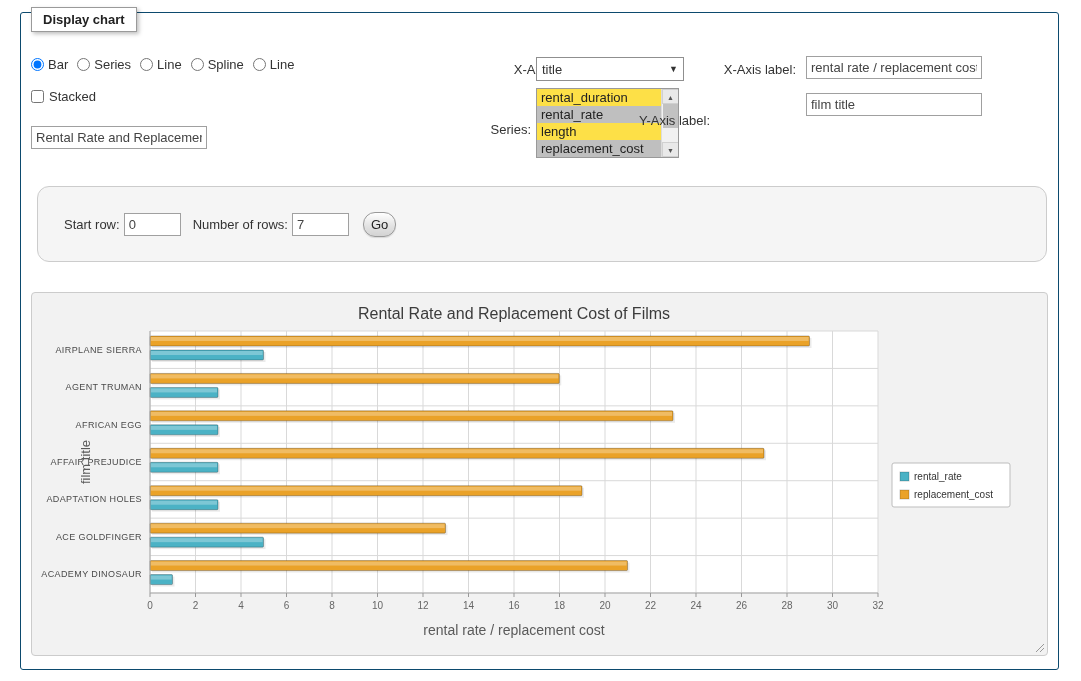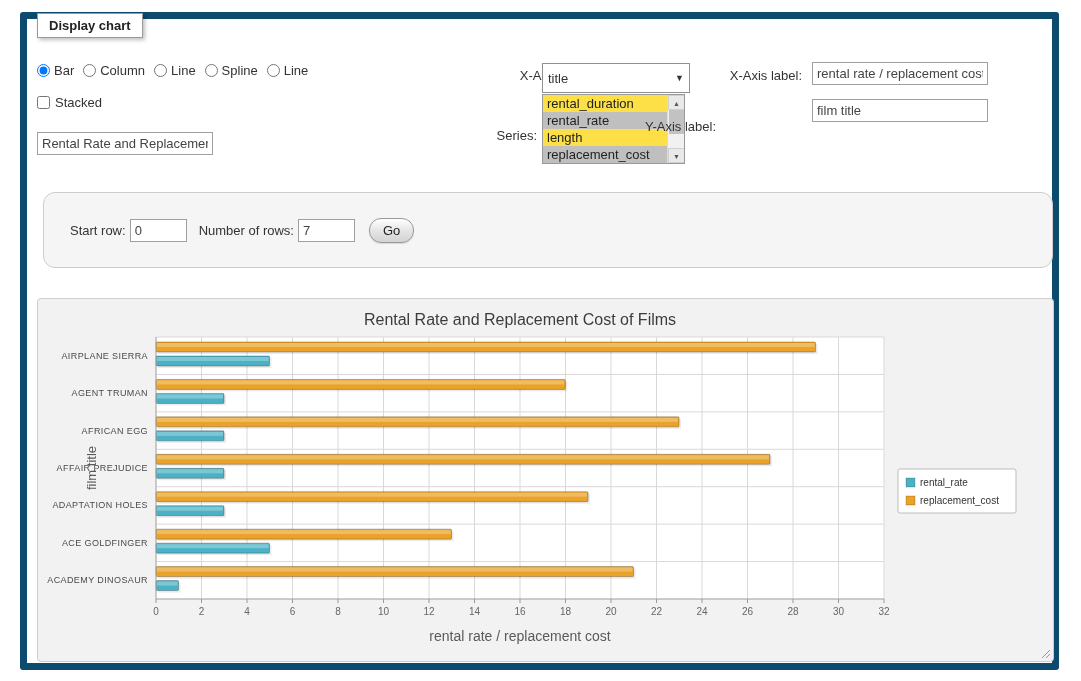--- a/index.html
+++ b/index.html
@@ -3,21 +3,21 @@
 <meta charset="utf-8">
 <style>
   * { box-sizing: border-box; }
   html,body { margin:0; padding:0; }
   body {
     width:1081px; height:681px; background:#ffffff; position:relative;
     font-family:"Liberation Sans", sans-serif; font-size:13px; color:#333;
   }
   .main-panel {
     position:absolute; left:20px; top:12px; width:1039px; height:658px;
-    border:7px solid #0c4a6e; border-radius:3px; background:#fff;
+    border:1px solid #0c4a6e; border-radius:3px; background:#fff;
   }
   .panel-legend {
     position:absolute; top:-6px; left:10px; background:#fff;
     border:1px solid #9a9a9a; padding:4px 11px; font-weight:bold; font-size:13px; color:#222;
     box-shadow:2px 2px 4px rgba(0,0,0,0.25); z-index:2;
   }
   .radio-group { position:absolute; left:10px; top:44px; display:flex; align-items:flex-end; }
   .radio-item { display:flex; align-items:center; margin-right:9px; cursor:default; }
   .radio-item input { margin:0 4px 0 0; }
   .stacked-row { position:absolute; left:10px; top:76px; display:flex; align-items:center; }
@@ -28,21 +28,21 @@
   }
   .title-input { position:absolute; left:10px; top:113px; width:176px; }
   .field-label { position:absolute; font-size:13px; color:#333; }
   .lbl-xaxis   { left:444px; top:49px; width:90px; text-align:right; }
   .lbl-series  { left:420px; top:109px; width:90px; text-align:right; }
   .lbl-xaxis-label { left:650px; top:49px; width:125px; text-align:right; }
   .lbl-yaxis-label { left:618px; top:86px; width:125px; text-align:left;margin-top:14px; }
   .select-box {
     position:absolute; left:515px; top:44px; width:148px; height:24px;
     border:1px solid #8f8f8f; background:#fff; display:flex; align-items:center;
-    justify-content:space-between; padding:14px 5px; cursor:default;
+    justify-content:space-between; padding:8px 5px; cursor:default;
   }
   .select-arrow { font-size:9px; color:#333; }
   .series-list {
     position:absolute; left:515px; top:75px; width:143px; height:70px;
     border:1px solid #999; background:#fde047; overflow:hidden;
   }
   .series-option {
     width:126px; height:17px; line-height:17px; padding:0 4px; font-size:13px; color:#222;
     white-space:nowrap; overflow:hidden;
   }
@@ -62,21 +62,21 @@
   .input-yaxis-label { position:absolute; left:785px; top:80px; width:176px; }
   .rows-panel {
     position:absolute; left:16px; top:173px; width:1010px; height:76px;
     background:#f5f5f5; border:1px solid #cccccc; border-radius:12px;
     display:flex; align-items:center; padding-left:26px;
   }
   .rows-panel label { margin-right:4px; }
   .rows-input { width:57px; }
   .gap12 { margin-left:12px; }
   .go-button {
-    margin-left:14px; padding:4px 13px; font-size:13px; color:#222; font-family:inherit;
+    margin-left:14px; padding:4px 7px; font-size:13px; color:#222; font-family:inherit;
     background:linear-gradient(#ffffff, #e3e3e3 55%, #d3d3d3); border:1px solid #999;
     border-radius:12px; box-shadow:0 1px 1px rgba(0,0,0,0.12); cursor:pointer;
   }
   .chart-panel {
     position:absolute; left:10px; top:279px; width:1017px; height:364px;
     background:#f2f2f2; border:1px solid #cccccc; border-radius:4px; overflow:hidden;
   }
   .chart-panel svg.main { display:block; font-family:"Liberation Sans", sans-serif; }
   .resize-grip { position:absolute; right:2px; bottom:2px; cursor:se-resize; }
 </style>
@@ -86,21 +86,21 @@
 <div class="main-panel">
   <div class="panel-legend">Display chart</div>
 
   <div class="radio-group">
     <label class="radio-item">
       <input type="radio" name="chartType" checked="" style="">
       <span>Bar</span>
     </label>
     <label class="radio-item">
       <input type="radio" name="chartType" style="">
-      <span>Column</span>
+      <span>Series</span>
     </label>
     <label class="radio-item">
       <input type="radio" name="chartType" style="">
       <span>Line</span>
     </label>
     <label class="radio-item">
       <input type="radio" name="chartType" style="">
       <span>Spline</span>
     </label>
     <label class="radio-item">

